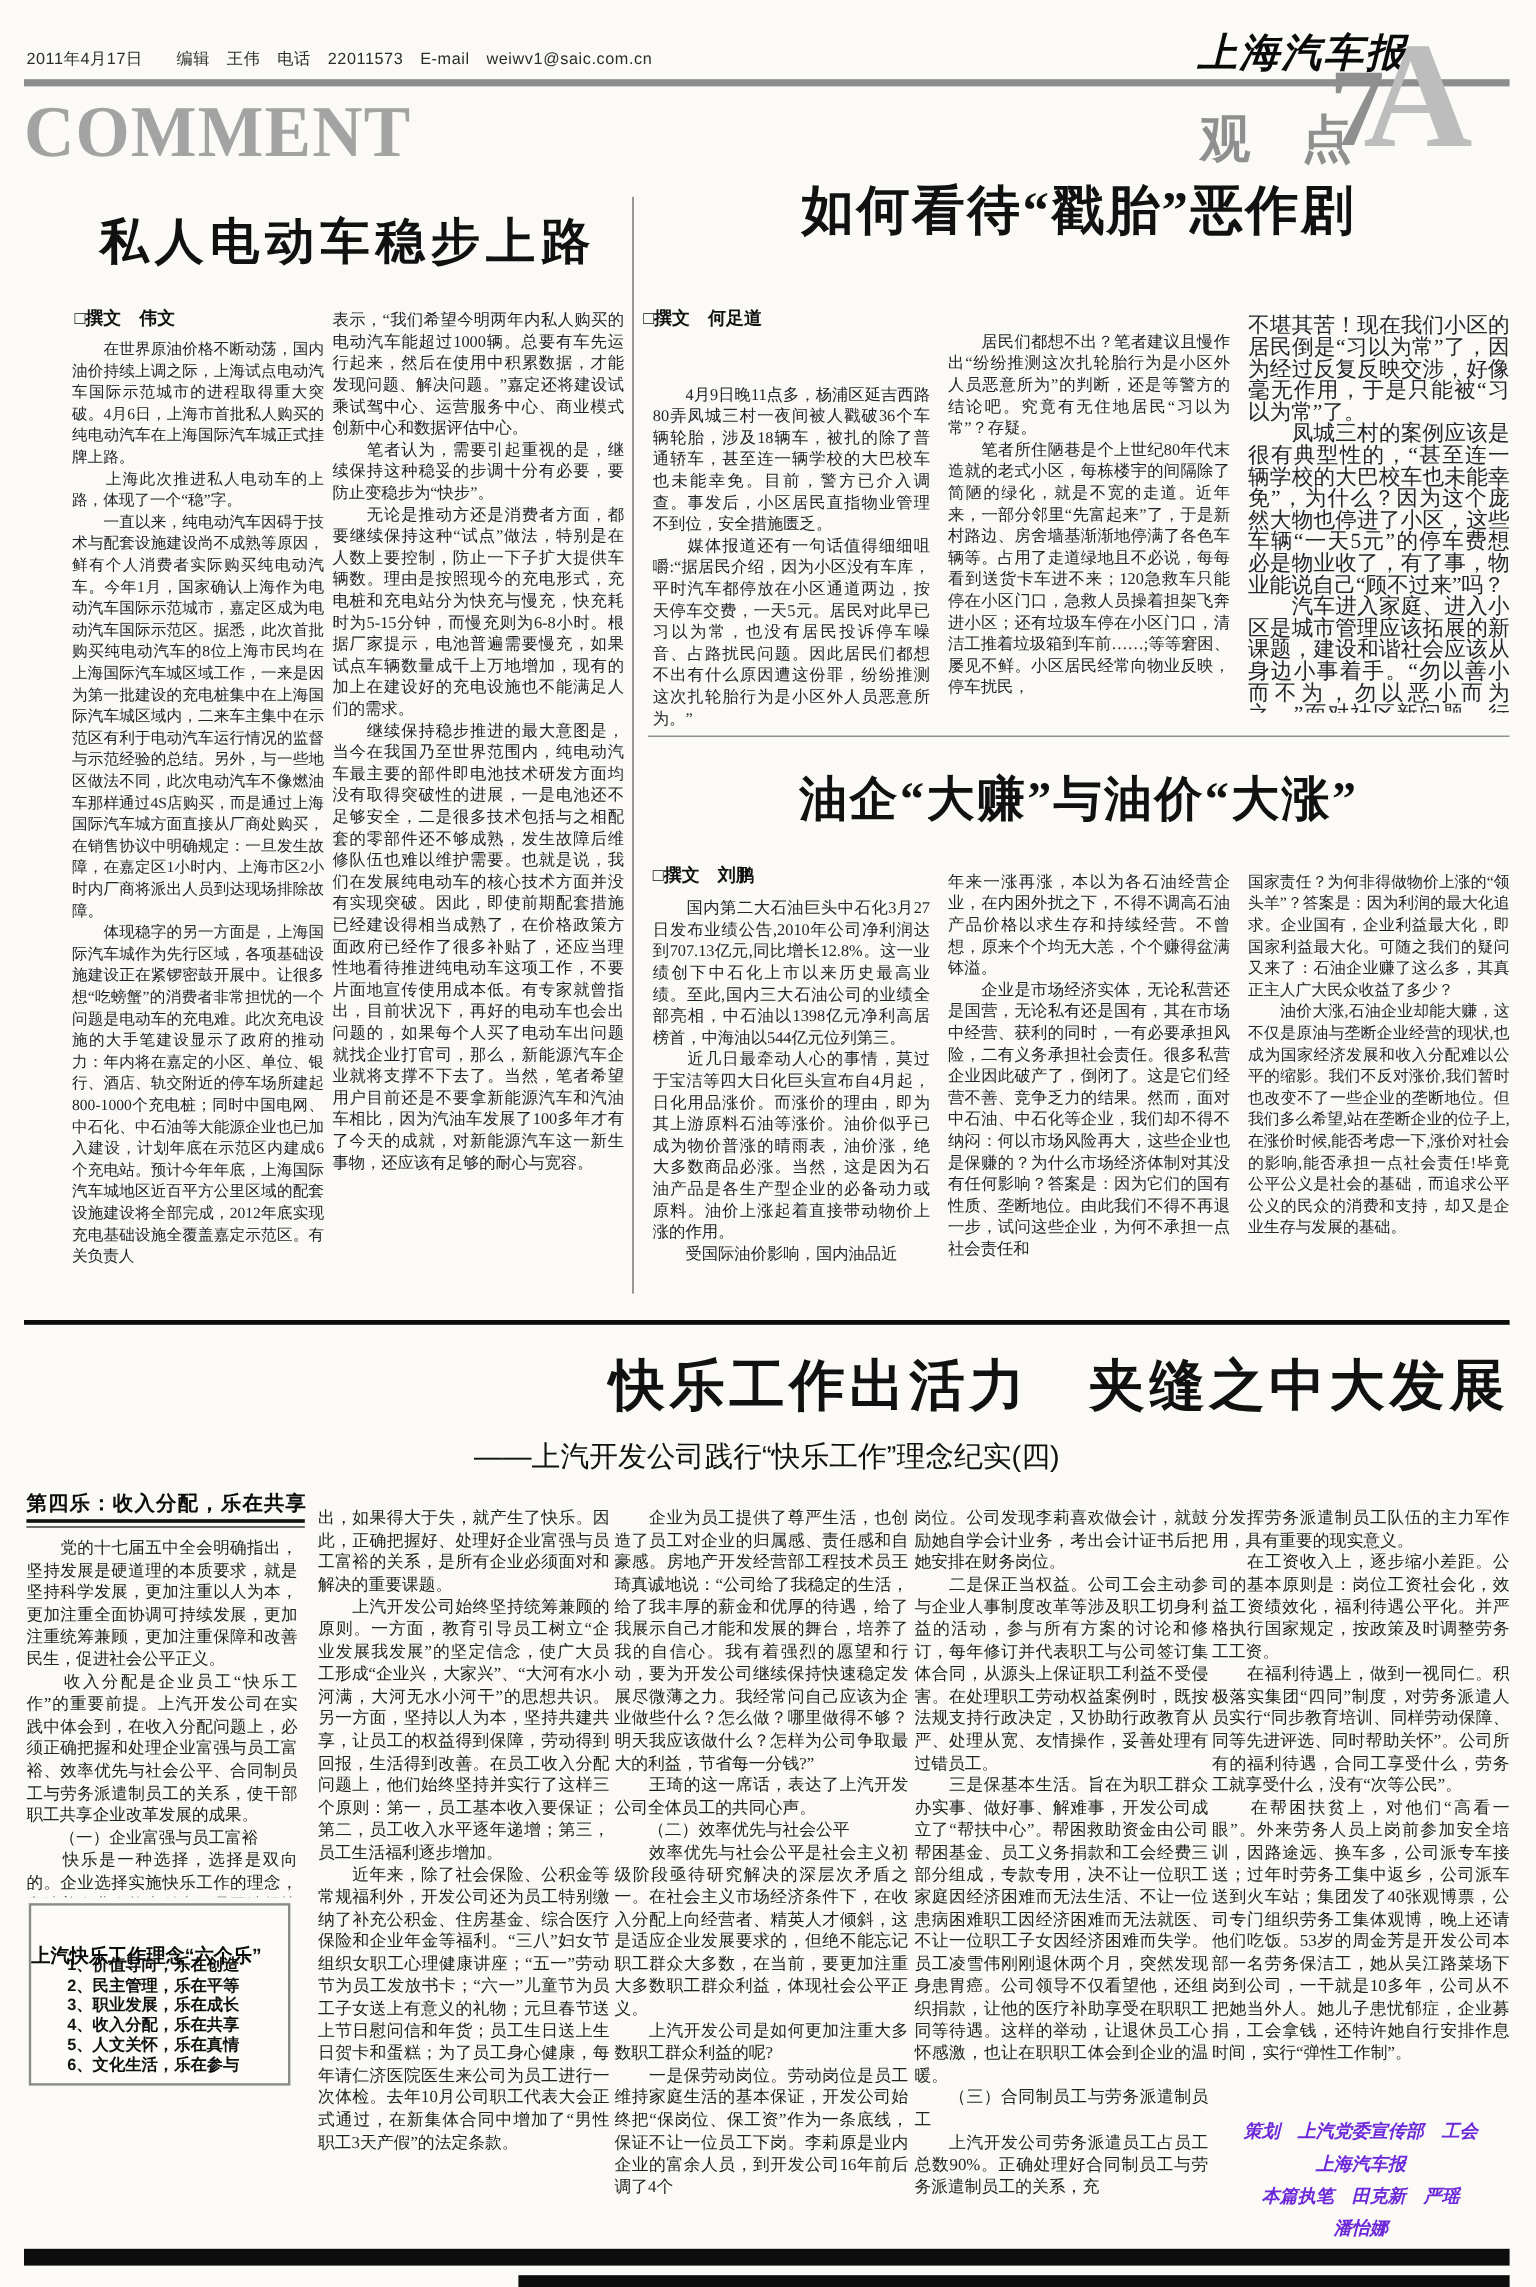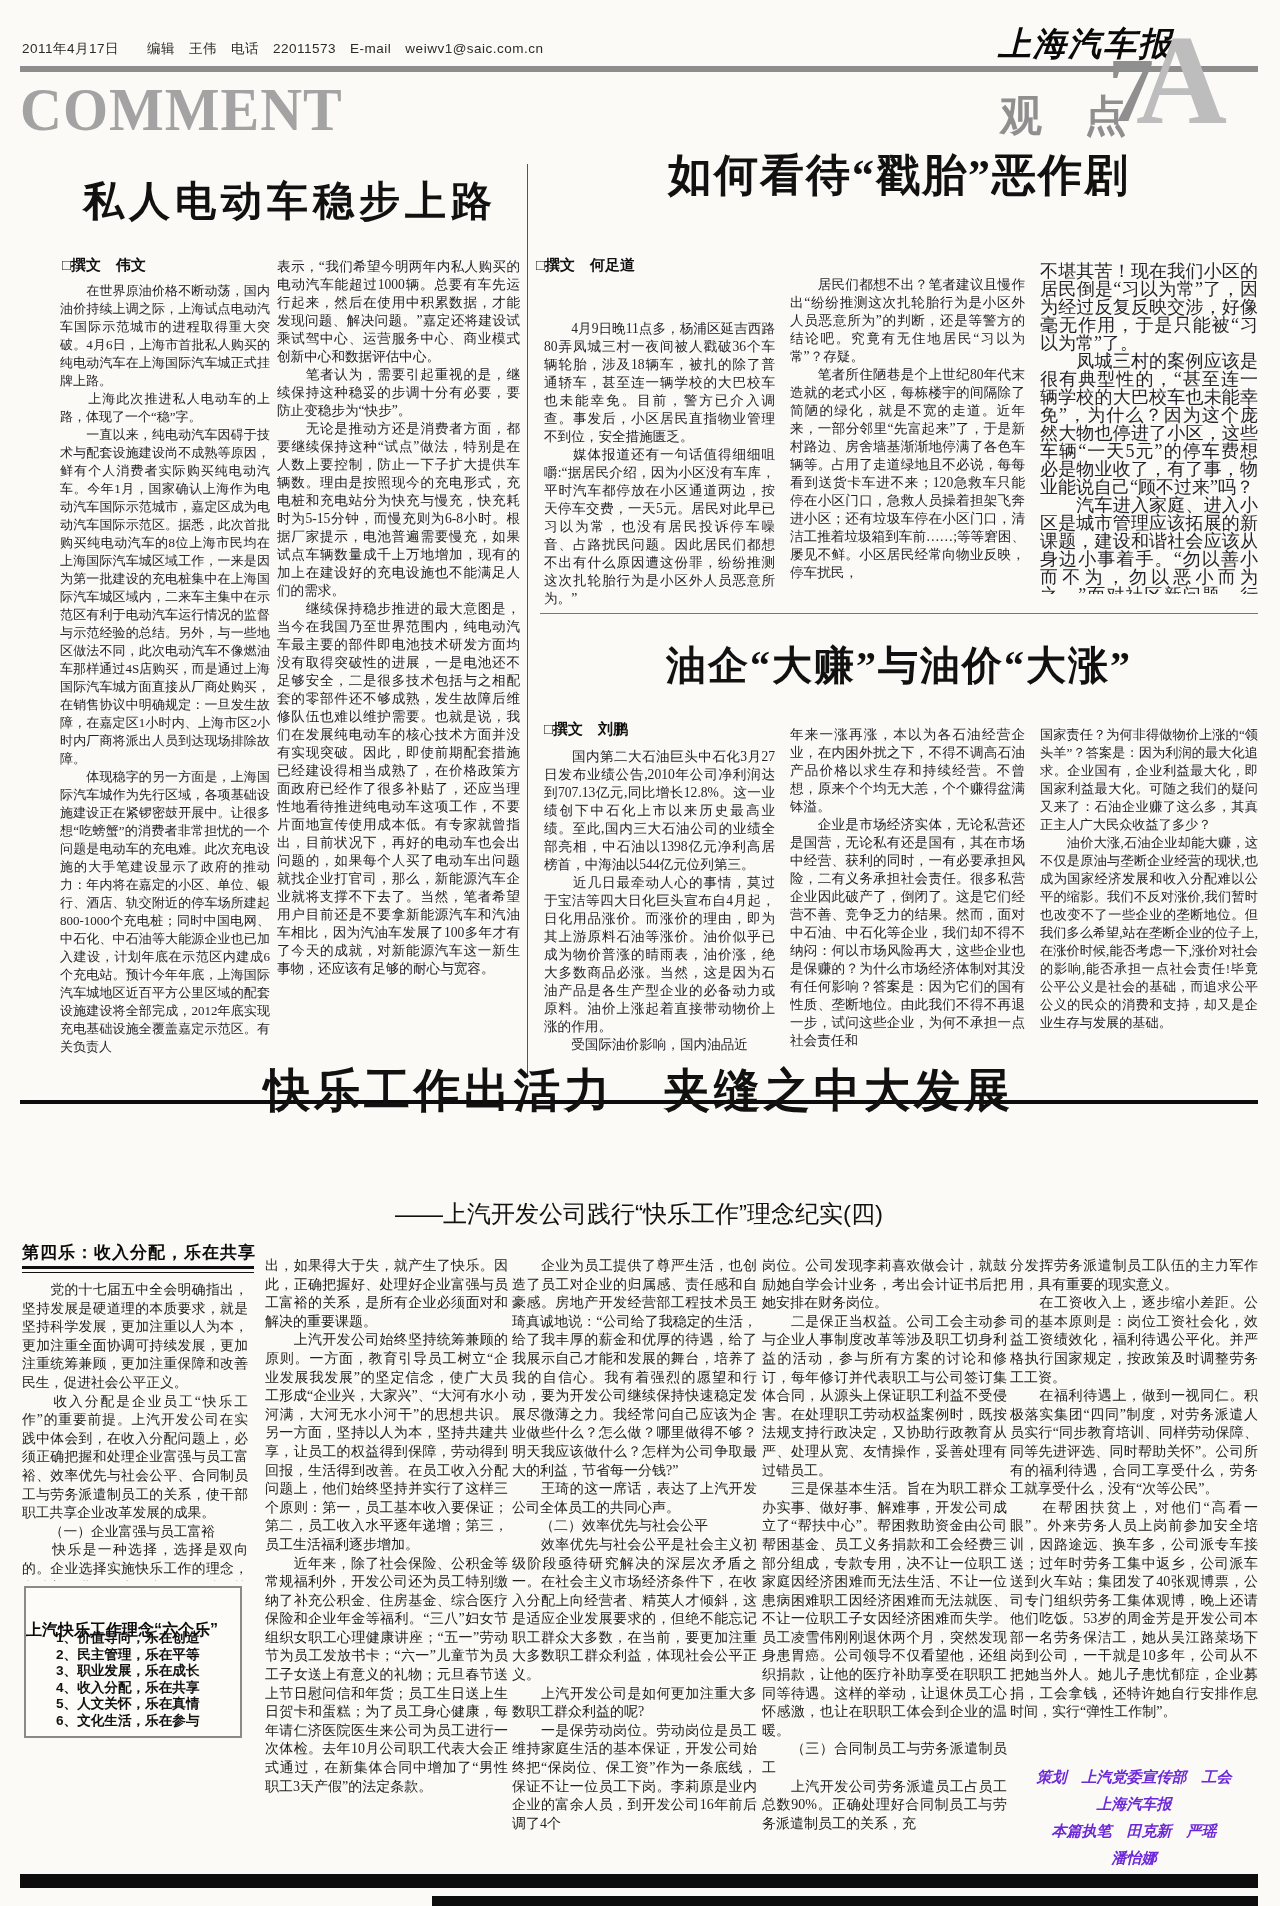--- a/index.html
+++ b/index.html
@@ -81,21 +81,21 @@
 　　受国际油价影响，国内油品近</div>
 
 <div class="abs colbody" style="left:790px;top:726px;width:235px;height:352px;font-size:13.6px;">年来一涨再涨，本以为各石油经营企业，在内困外扰之下，不得不调高石油产品价格以求生存和持续经营。不曾想，原来个个均无大恙，个个赚得盆满钵溢。
 　　企业是市场经济实体，无论私营还是国营，无论私有还是国有，其在市场中经营、获利的同时，一有必要承担风险，二有义务承担社会责任。很多私营企业因此破产了，倒闭了。这是它们经营不善、竞争乏力的结果。然而，面对中石油、中石化等企业，我们却不得不纳闷：何以市场风险再大，这些企业也是保赚的？为什么市场经济体制对其没有任何影响？答案是：因为它们的国有性质、垄断地位。由此我们不得不再退一步，试问这些企业，为何不承担一点社会责任和</div>
 
 <div class="abs colbody" style="left:1040px;top:726px;width:218px;height:352px;font-size:13.2px;">国家责任？为何非得做物价上涨的“领头羊”？答案是：因为利润的最大化追求。企业国有，企业利益最大化，即国家利益最大化。可随之我们的疑问又来了：石油企业赚了这么多，其真正主人广大民众收益了多少？
 　　油价大涨,石油企业却能大赚，这不仅是原油与垄断企业经营的现状,也成为国家经济发展和收入分配难以公平的缩影。我们不反对涨价,我们暂时也改变不了一些企业的垄断地位。但我们多么希望,站在垄断企业的位子上,在涨价时候,能否考虑一下,涨价对社会的影响,能否承担一点社会责任!毕竟公平公义是社会的基础，而追求公平公义的民众的消费和支持，却又是企业生存与发展的基础。</div>
 
 <div class="abs blackbar" style="left:20px;top:1100px;width:1238px;height:4px;"></div>
 
-<div class="abs headline" style="left:20px;top:1060px;width:1238px;font-size:46px;letter-spacing:4px;">快乐工作出活力　夹缝之中大发展</div>
+<div class="abs headline" style="left:20px;top:1124px;width:1238px;font-size:46px;letter-spacing:4px;text-align:right;">快乐工作出活力　夹缝之中大发展</div>
 
 <div class="abs sans" style="left:20px;top:1198px;width:1238px;font-size:24px;font-weight:400;text-align:center;
             color:#111;white-space:nowrap;">——上汽开发公司践行“快乐工作”理念纪实(四)</div>
 
 <div class="abs sans" style="left:22px;top:1241px;font-size:17px;font-weight:700;color:#0c0c0c;letter-spacing:1px;">第四乐：收入分配，乐在共享</div>
 
 <div class="abs" style="left:22px;top:1266px;width:232px;height:3px;border-top:3px solid #111;border-bottom:1px solid #111;"></div>
 
 <div class="abs featbody" style="left:22px;top:1281px;width:226px;height:300px;font-size:13.8px;">　　党的十七届五中全会明确指出，坚持发展是硬道理的本质要求，就是坚持科学发展，更加注重以人为本，更加注重全面协调可持续发展，更加注重统筹兼顾，更加注重保障和改善民生，促进社会公平正义。
 　　收入分配是企业员工“快乐工作”的重要前提。上汽开发公司在实践中体会到，在收入分配问题上，必须正确把握和处理企业富强与员工富裕、效率优先与社会公平、合同制员工与劳务派遣制员工的关系，使干部职工共享企业改革发展的成果。

